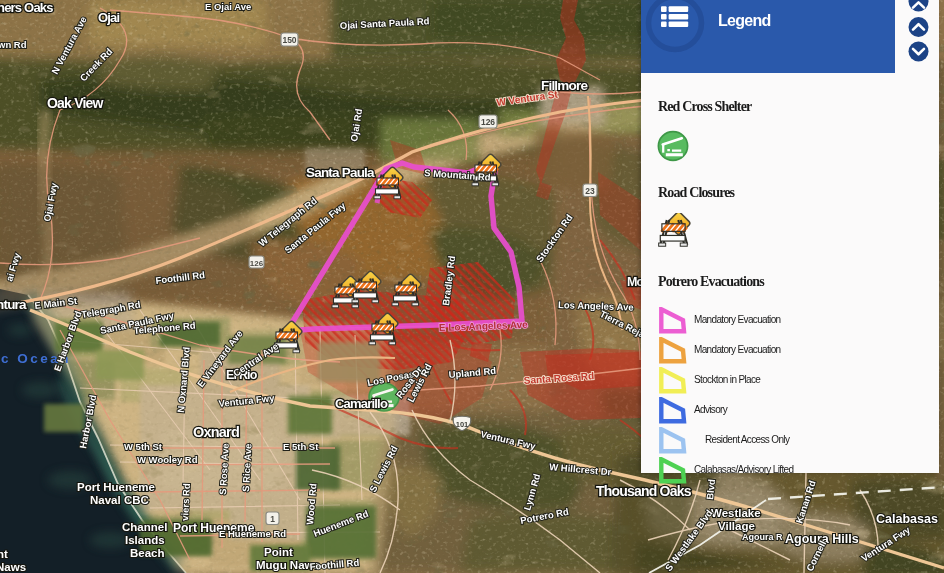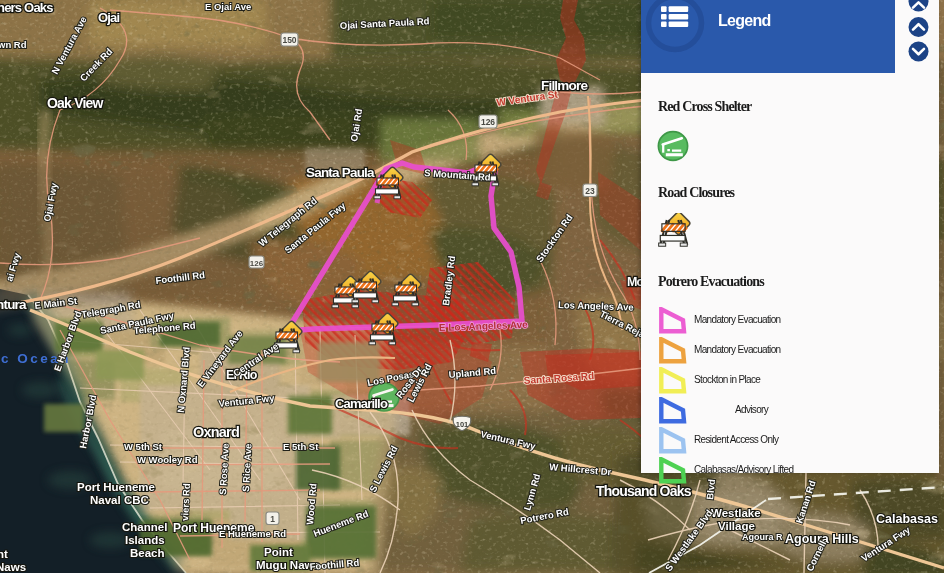--- a/index.html
+++ b/index.html
@@ -539,26 +539,26 @@
 <div class="rowlab" style="top:271px;">Mandatory Evacuation</div>
 
 <svg class="sw" style="top:294px;" width="28" height="27" viewBox="0 0 28 27">
           <path d="M2.3 2.3 L24 13.2 L25 24.2 L2.3 24.2 Z" fill="none" stroke="#f1ee55" stroke-width="4.4"></path>
         </svg>
 <div class="rowlab" style="top:301px;">Stockton in Place</div>
 
 <svg class="sw" style="top:324px;" width="28" height="27" viewBox="0 0 28 27">
           <path d="M2.3 2.3 L24 13.2 L25 24.2 L2.3 24.2 Z" fill="none" stroke="#3e6be0" stroke-width="4.4"></path>
         </svg>
-<div class="rowlab" style="top:331px;margin-left:41px;">Advisory</div>
+<div class="rowlab" style="top:331px;">Advisory</div>
 
 <svg class="sw" style="top:354px;" width="28" height="27" viewBox="0 0 28 27">
           <path d="M2.3 2.3 L24 13.2 L25 24.2 L2.3 24.2 Z" fill="none" stroke="#9cc3f0" stroke-width="4.4"></path>
         </svg>
-<div class="rowlab" style="top:361px;">Resident Access Only</div>
+<div class="rowlab" style="top:361px;margin-left:11px;">Resident Access Only</div>
 
 <svg class="sw" style="top:384px;" width="28" height="27" viewBox="0 0 28 27">
           <path d="M2.3 2.3 L24 13.2 L25 24.2 L2.3 24.2 Z" fill="none" stroke="#4ed153" stroke-width="4.4"></path>
         </svg>
 <div class="rowlab" style="top:391px;">Calabasas/Advisory Lifted</div>
 </div>
 </div>
 
 </div>
 

